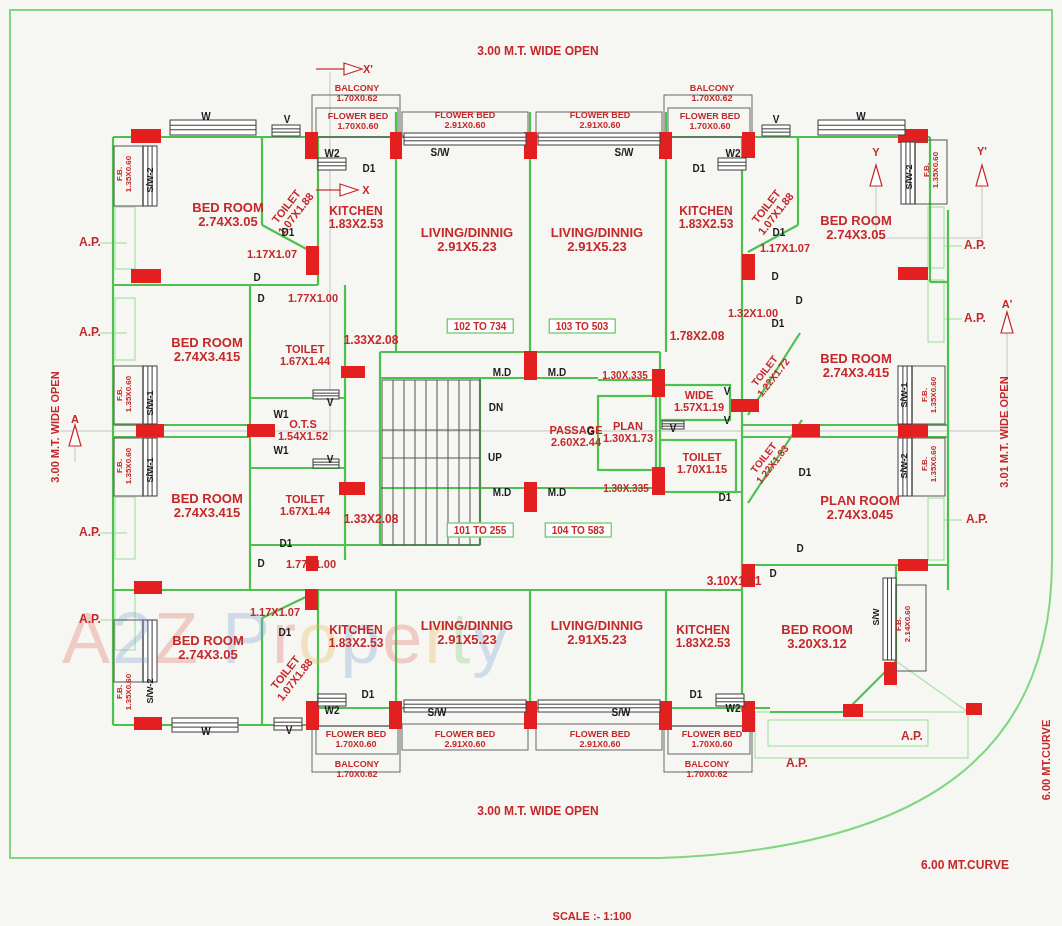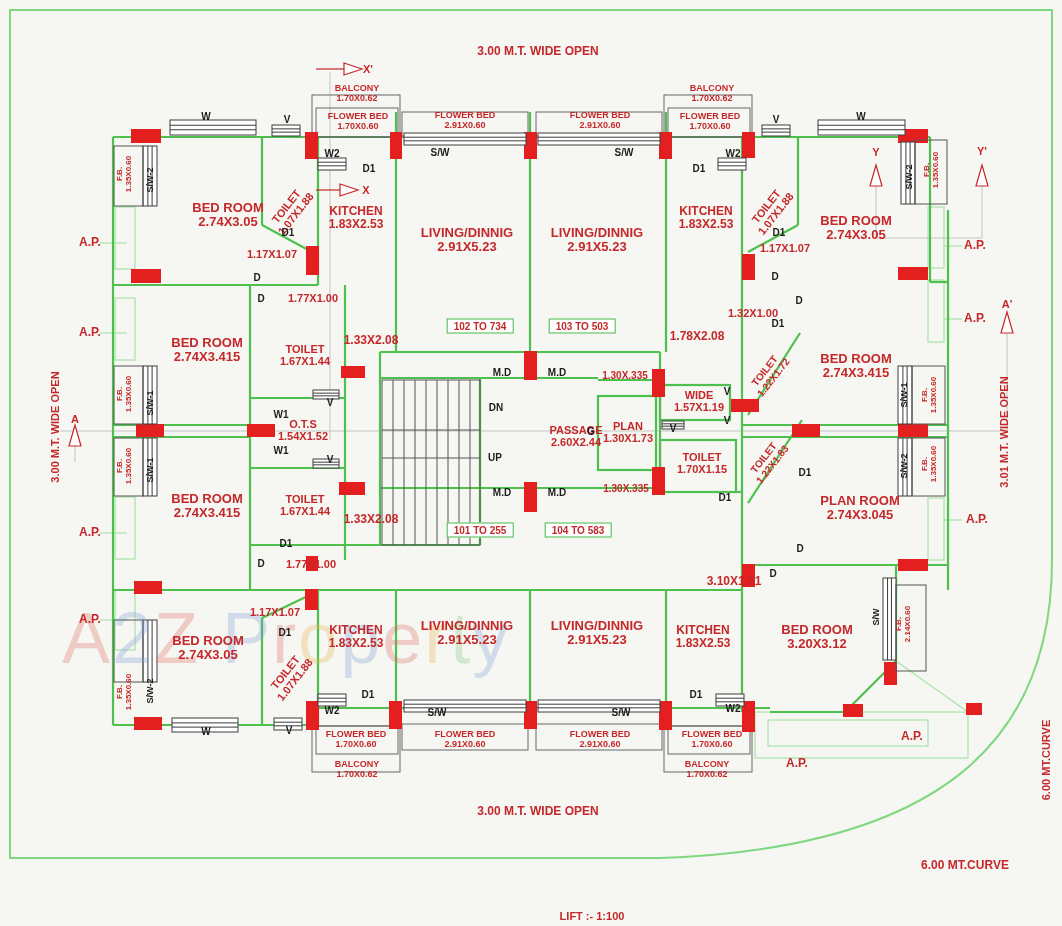--- a/index.html
+++ b/index.html
@@ -457,14 +457,14 @@
       <div class="lbl" style="left: 357px; top: 770px; font-size: 9px; transform: translate(-50%, -50%);">BALCONY
 1.70X0.62</div>
       <div class="lbl" style="left: 707px; top: 770px; font-size: 9px; transform: translate(-50%, -50%);">BALCONY
 1.70X0.62</div>
       <div class="lbl" style="left: 797px; top: 764px; font-size: 12px; transform: translate(-50%, -50%);">A.P.</div>
       <div class="lbl" style="left: 912px; top: 737px; font-size: 12px; transform: translate(-50%, -50%);">A.P.</div>
       <div class="lbl" style="left: 538px; top: 812px; font-size: 12px; transform: translate(-50%, -50%);">3.00 M.T. WIDE OPEN</div>
       <div class="lbl" style="left: 1046px; top: 760px; font-size: 11px; transform: translate(-50%, -50%) rotate(-90deg);">6.00 MT.CURVE</div>
       <div class="lbl" style="left: 965px; top: 866px; font-size: 12px; transform: translate(-50%, -50%);">6.00 MT.CURVE</div>
     </div>
-  <div id="title-scale">LIFT :- 1:100</div>
+  <div id="title-scale">SCALE :- 1:100</div>
 </div>
 
 </body></html>

